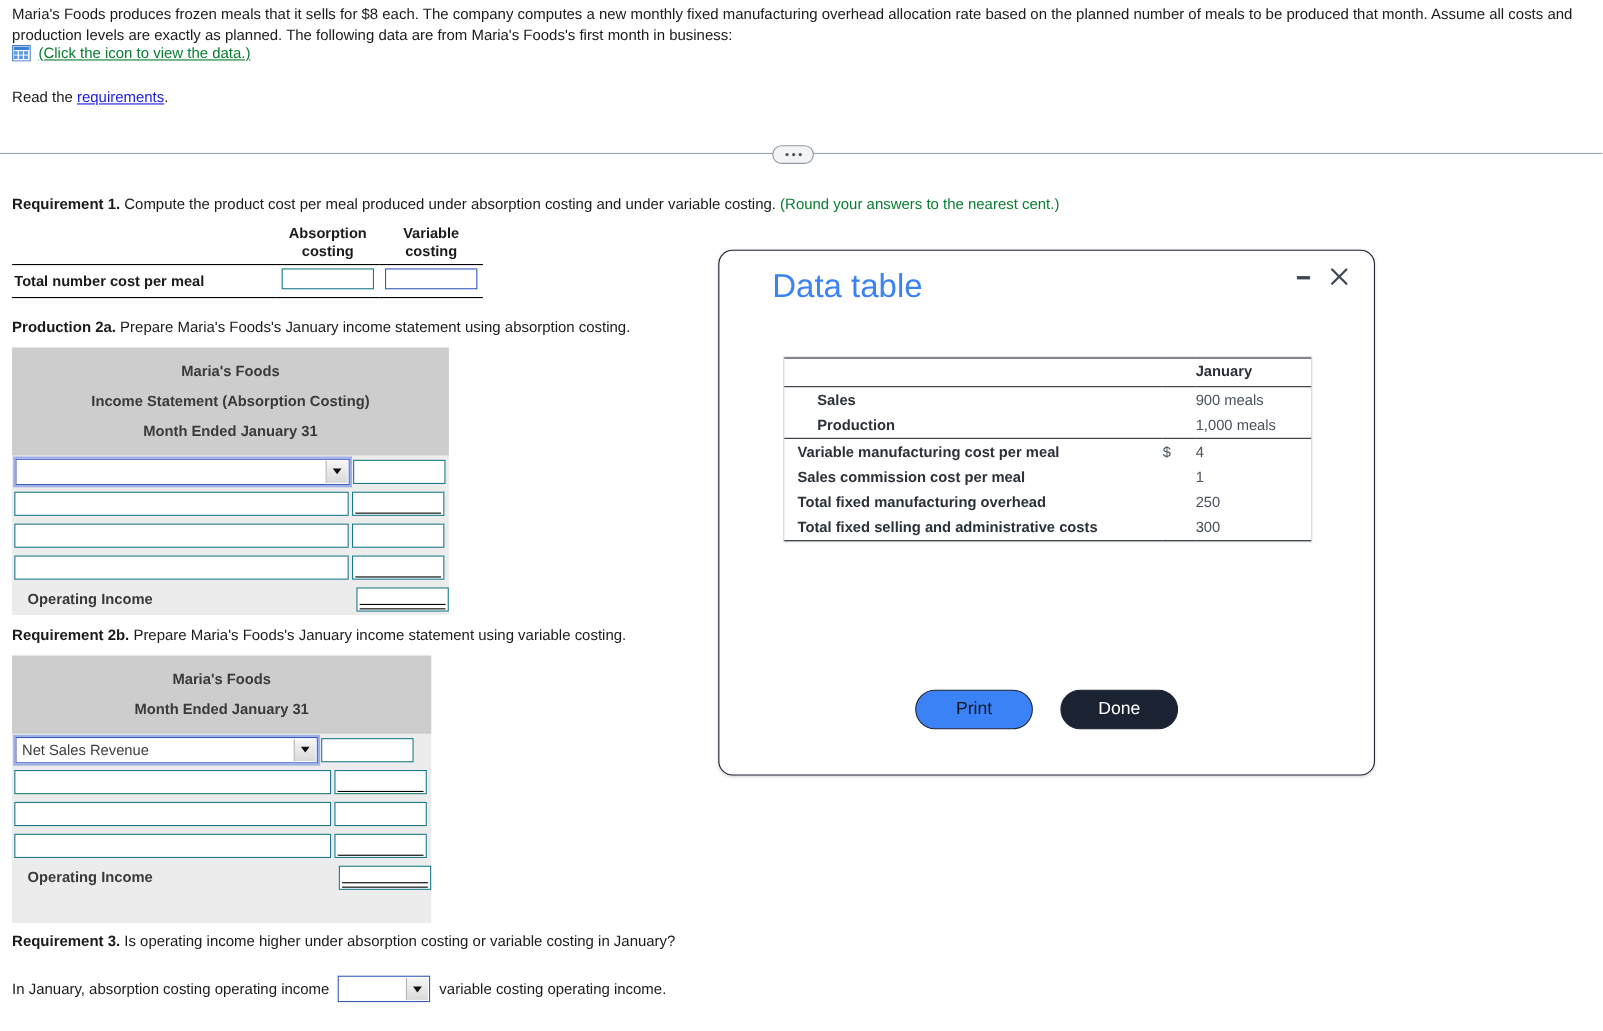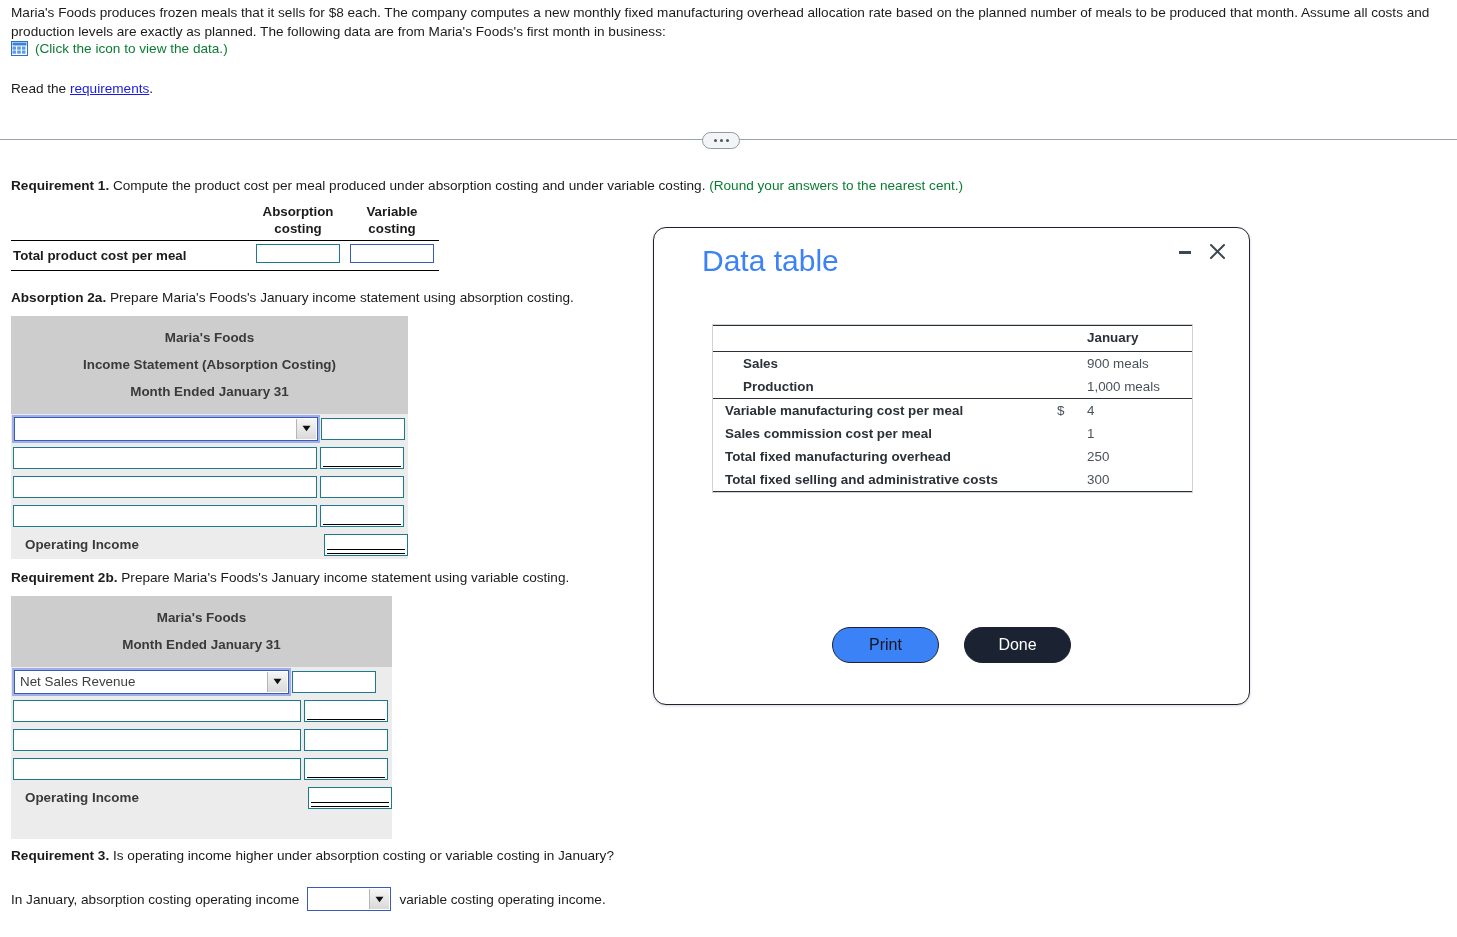--- a/index.html
+++ b/index.html
@@ -36,20 +36,21 @@
     gap: 7px;
   }
   .grid-icon {
     width: 17px;
     height: 15px;
     display: block;
   }
   .icon-note {
     color: #0a7d33;
     font-size: 13.6px;
+    text-decoration: underline;
   }
   .read-line {
     position: absolute;
     left: 11px;
     top: 81px;
     font-size: 13.6px;
   }
   .req-link {
     color: #1a1ae6;
     text-decoration: underline;
@@ -426,39 +427,39 @@
       <td class="colhead">
         <span>Absorption</span><br>
         <span>costing</span>
       </td>
       <td class="colhead">
         <span>Variable</span><br>
         <span>costing</span>
       </td>
     </tr>
     <tr class="ruled">
-      <td class="label-cell">Total product cost per meal</td>
+      <td class="label-cell">Total number cost per meal</td>
       <td class="in-cell">
         <span class="cell-input"></span>
       </td>
       <td class="in-cell">
         <span class="cell-input focus-blue"></span>
       </td>
     </tr>
     <tr class="bottomrule">
       <td></td>
       <td></td>
       <td></td>
     </tr>
   </tbody>
     </table>
 </div>
 
 <div class="req-head" style="left:11px; top:290px;">
-  <b>Absorption 2a.</b><span> Prepare Maria's Foods's January income statement using absorption costing.</span>
+  <b>Production 2a.</b><span> Prepare Maria's Foods's January income statement using absorption costing.</span>
 </div>
 
 <div class="stmt" id="stmt-2a" style="left:11px; top:316px; width:397px; height:243px;">
   <div class="title-block">
     <div>Maria's Foods</div>
     <div>Income Statement (Absorption Costing)</div>
     <div>Month Ended January 31</div>
   </div>
   <div id="rows-2a">
       <div class="row">

